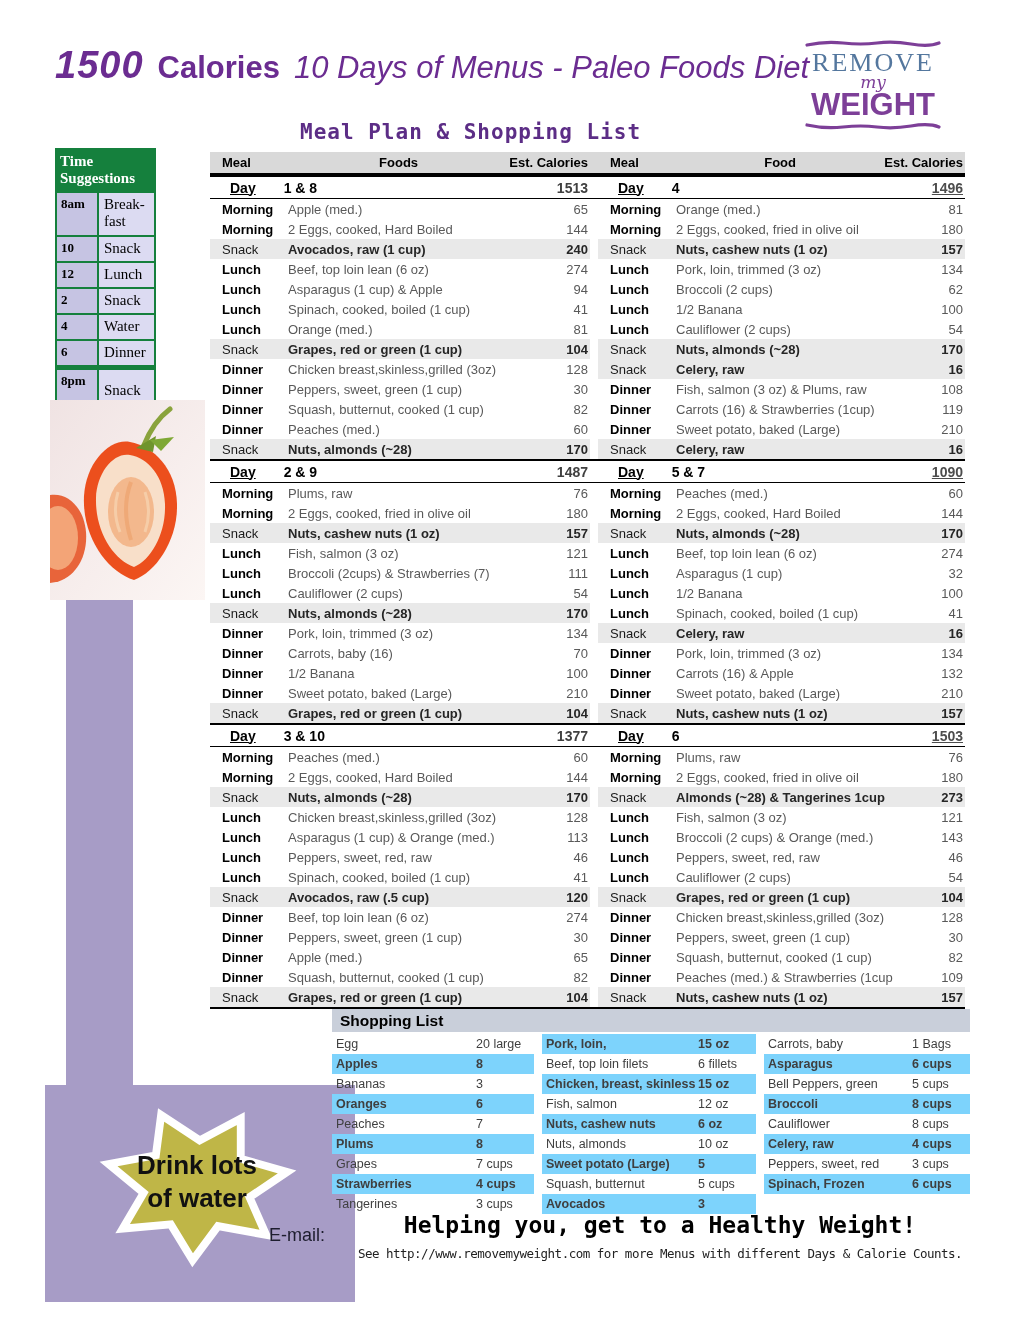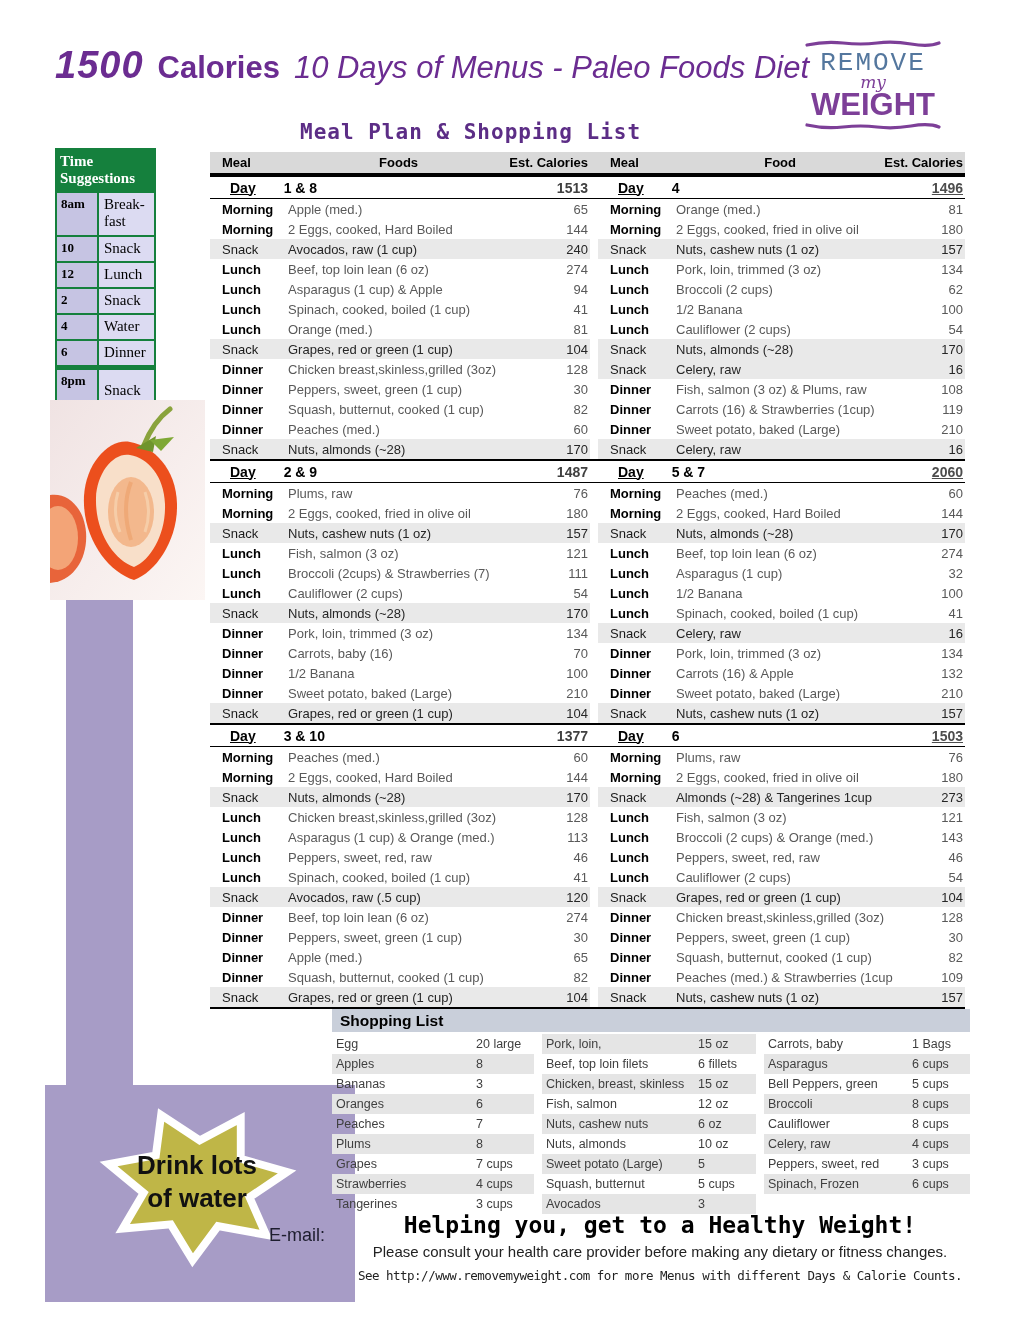--- a/index.html
+++ b/index.html
@@ -6,21 +6,21 @@
   body{width:1020px;height:1320px;position:relative;overflow:hidden;
        font-family:"Liberation Sans",sans-serif;color:#000;}
   .abs{position:absolute;}
 
   
   .title-row{left:55px;top:44px;display:flex;align-items:baseline;color:#6b2c91;white-space:nowrap;}
   .t-num{font-size:38px;font-weight:bold;font-style:italic;letter-spacing:1px;}
   .t-cal{font-size:31px;font-weight:bold;margin-left:14px;}
   .t-rest{font-size:31px;font-style:italic;margin-left:14px;}
   .logo{left:798px;top:40px;width:150px;text-align:center;line-height:1;}
-  .logo-remove{font-family:Liberation Mono, monospace;font-size:26px;color:#54779e;letter-spacing:2px;margin-top:2px;}
+  .logo-remove{font-family:Liberation Serif, serif;font-size:26px;color:#54779e;letter-spacing:2px;margin-top:2px;}
   .logo-my{font-family:"DejaVu Serif",serif;font-style:italic;font-size:17px;color:#7d3f98;margin:-2px 0;}
   .logo-weight{font-size:31px;font-weight:bold;color:#7d3f98;letter-spacing:0px;margin-top:-2px;}
   .mealplan-title{left:300px;top:120px;font-family:"DejaVu Sans Mono",monospace;
       font-weight:bold;font-size:21px;color:#5c2d86;letter-spacing:1px;}
 
   
   .sidebar{left:55px;top:148px;width:101px;height:253px;background:#15803d;box-sizing:border-box;padding:2px;}
   .sb-title{color:#fff;font-family:"Liberation Serif",serif;font-weight:bold;font-size:15px;
       line-height:1.15;padding:3px 2px 5px 3px;width:70px;}
   .sb-rows{display:flex;flex-direction:column;gap:2px;}
@@ -55,33 +55,33 @@
   .band-header{display:flex;gap:8px;height:21px;align-items:center;border-top:2px solid #000;
       border-bottom:1.5px solid #000;font-weight:bold;font-size:14px;}
   .band-header .day-label{margin-left:20px;text-decoration:underline;}
   .band-header .day-num{margin-left:28px;}
   .band-header .total{margin-left:auto;padding-right:2px;color:#404040;}
   .band-header .total.u{text-decoration:underline;color:#4d4d4d;}
   .meal-row{display:flex;gap:8px;height:20px;align-items:stretch;}
   .meal-row .half{height:auto;}
   .half.snackrow{background:#e9e9e9;}
   .half.snackrow .m{font-weight:normal;color:#1a1a1a;}
-  .half.snackrow .f,.half.snackrow .c{color:#262626;font-weight:400;}
+  .half.snackrow .f,.half.snackrow .c{color:#262626;font-weight:700;}
   .mt-bands{border-bottom:2px solid #000;}
 
   
   .shopping{left:332px;top:1009px;width:638px;}
   .shop-title{background:#c9cfda;font-weight:bold;font-size:15.5px;height:23px;
       display:flex;align-items:center;padding-left:8px;}
   .shop-cols{display:grid;grid-template-columns:202px 214px 206px;gap:8px;margin-top:2px;}
   .shop-col{display:flex;flex-direction:column;}
   .shop-item{display:flex;height:20px;align-items:center;font-size:12.5px;color:#3f3f3f;}
   .shop-item .n{flex:1;padding-left:4px;white-space:nowrap;overflow:hidden;}
   .shop-item .q{flex:none;width:58px;white-space:nowrap;}
-  .shop-item.gray{background:#e5e5e5;}
+  .shop-item.gray{background:#7dd3fc;font-weight:bold;}
 
   
   .footer{left:330px;top:1212px;width:660px;text-align:center;}
   .f-head{font-family:"DejaVu Sans Mono",monospace;font-weight:bold;font-size:23px;color:#000;}
   .f-line1{font-size:15px;color:#222;margin-top:5px;}
   .f-line2{font-family:"DejaVu Sans Mono",monospace;font-size:12.5px;color:#222;margin-top:8px;letter-spacing:-0.5px;}
 
   svg{display:block;}
 </style>
 </head>
@@ -362,21 +362,21 @@
       </div>
       <div class="band-header">
         <div class="half left">
           <span class="day-label">Day</span>
           <span class="day-num">2 &amp; 9</span>
           <span class="total">1487</span>
         </div>
         <div class="half right">
           <span class="day-label">Day</span>
           <span class="day-num">5 &amp; 7</span>
-          <span class="total u">2060</span>
+          <span class="total u">1090</span>
         </div>
       </div>
       <div class="meal-row">
         <div class="half left">
           <span class="m">Morning</span>
           <span class="f">Plums, raw</span>
           <span class="c">76</span>
         </div>
         <div class="half right">
           <span class="m">Morning</span>
@@ -798,15 +798,14 @@
         <div class="shop-item gray">
           <span class="n">Spinach, Frozen</span>
           <span class="q">6 cups</span>
         </div>
       </div>
     </div>
 </div>
 
 <div class="abs footer">
   <div class="f-head">Helping you, get to a Healthy Weight!</div>
-  <div class="f-line1">Please consult your health care provider before making any dietary or fitness changes.</div>
   <div class="f-line2">See http://www.removemyweight.com for more Menus with different Days &amp; Calorie Counts.</div>
 </div>
 
 </body></html>

